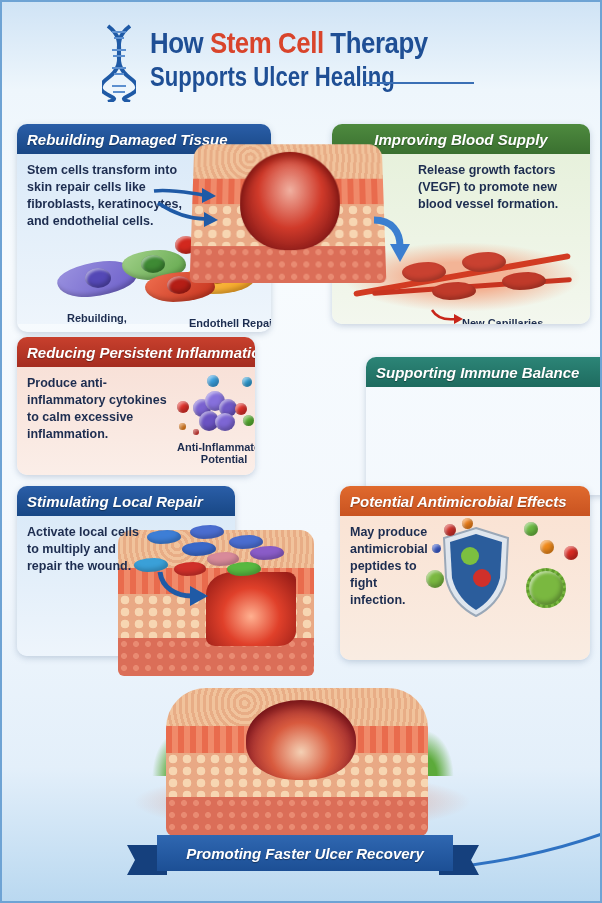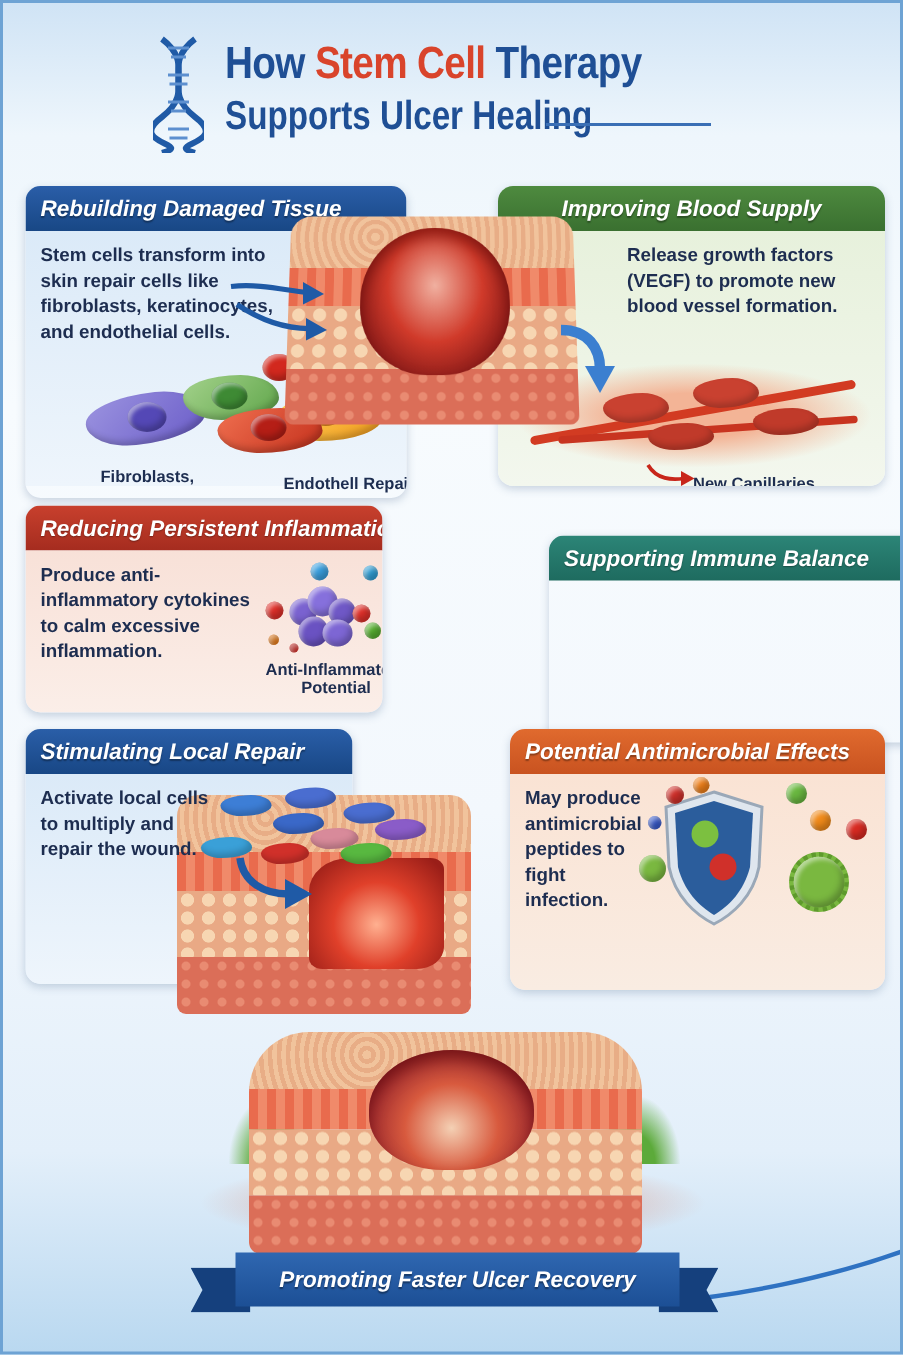--- a/index.html
+++ b/index.html
@@ -87,21 +87,21 @@
 
     <div class="lens" style="left:40px; top:108px; width:80px; height:34px; background:linear-gradient(135deg,#9c94e0,#6a5cc8); transform:rotate(-6deg);"></div>
     <div class="cell" style="left:68px; top:114px; width:26px; height:20px; background:#5448b6;"></div>
     <div class="lens" style="left:105px; top:96px; width:64px; height:30px; background:linear-gradient(135deg,#a4d28c,#5fa549);"></div>
     <div class="cell" style="left:124px; top:101px; width:24px; height:18px; background:#3e8a34;"></div>
     <div class="cell" style="left:158px; top:82px; width:22px; height:18px; background:#d2281e;"></div>
     <div class="lens" style="left:168px; top:108px; width:70px; height:32px; background:linear-gradient(135deg,#ffd35c,#f19a1c);"></div>
     <div class="cell" style="left:188px; top:112px; width:24px; height:18px; background:#e8881a;"></div>
     <div class="lens" style="left:128px; top:118px; width:70px; height:30px; background:linear-gradient(135deg,#f07050,#c4301c);"></div>
     <div class="cell" style="left:150px; top:122px; width:24px; height:18px; background:#b51e16;"></div>
-    <div class="lbl" style="left:50px; top:155px;">Fibroblasts,</div>
+    <div class="lbl" style="left:50px; top:155px;">Rebuilding,</div>
 
     <div class="lbl" style="left:172px; top:160px;">Endothell Repair</div>
   </div>
 </div>
 
 <div class="abs card c-green" style="left:330px; top:122px; width:258px; height:200px;">
   <div class="card-head" style="justify-content:center;">Improving Blood Supply</div>
   <div class="card-body" style="height:170px; padding-left:86px;">
     <div class="card-text" style="font-size:12.5px; line-height:17px;">Release growth factors (VEGF) to promote new blood vessel formation.</div>
 

